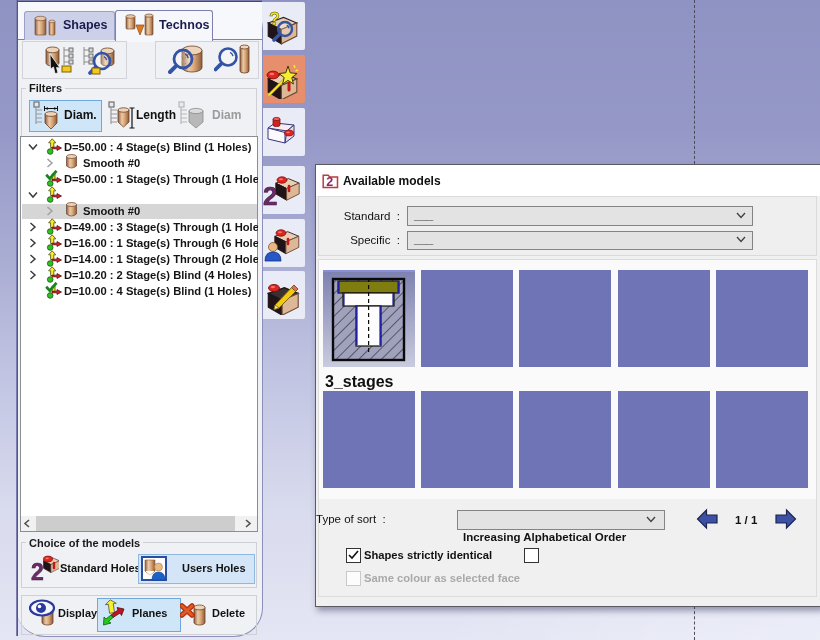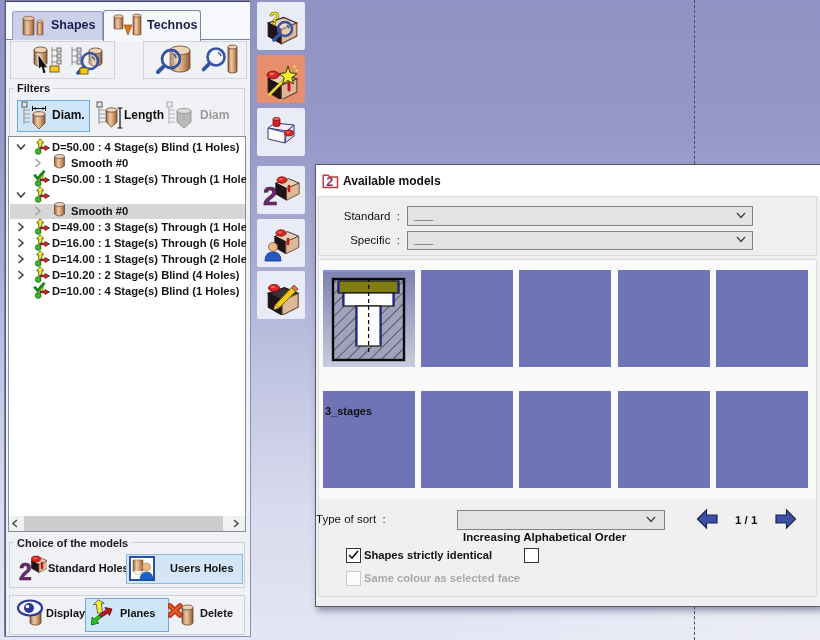--- a/index.html
+++ b/index.html
@@ -134,21 +134,21 @@
             <ellipse cx="0" cy="0" rx="5" ry="3.2" fill="#e02520" stroke="#7c100c" stroke-width="0.8"></ellipse>
             <ellipse cx="-1" cy="-0.8" rx="2" ry="1" fill="#ff7468"></ellipse>
           </g>
    <path d="M33 10 L37 14 L18 33 L13 34.5 L14 30 Z" fill="#f2c912" stroke="#7a6008" stroke-width="1"></path>
    <path d="M33 10 L37 14 L34.5 16.5 L30.5 12.5 Z" fill="#e86868" stroke="#7a6008" stroke-width="1"></path>
    <path d="M14 30 L18 33 L13 34.5 Z" fill="#f8e8c8" stroke="#7a6008" stroke-width="0.8"></path>
         </svg></div>
     </div>
   </div>
 
-<div class="abs" id="panel" style="left:4px;top:0;width:246px;height:636px;background:#f0f1f5;border-right:1.5px solid #8b8eb8;border-bottom:1.5px solid #8b8eb8;">
+<div class="abs" id="panel" style="left:16px;top:0;width:246px;height:636px;background:#f0f1f5;border-right:1.5px solid #8b8eb8;border-bottom:1.5px solid #8b8eb8;border-radius:29px;">
 
   <div class="abs" style="left:0;top:0;width:246px;height:40px;background:#f7f8fb;"></div>
   <div class="abs" style="left:0;top:0;width:246px;height:1.2px;background:#7a7dad;"></div>
   <div class="abs" style="left:0;top:1.2px;width:246px;height:1px;background:#46466a;"></div>
   <div class="abs" style="left:0;top:39px;width:246px;height:1px;background:#7d80ae;"></div>
   <div class="abs" style="left:0;top:0;width:1.3px;height:636px;background:#7a7dad;"></div>
   <div class="abs" style="left:1.3px;top:0;width:1px;height:636px;background:#585876;"></div>
   <div class="abs" style="left:8px;top:11px;width:89px;height:28px;background:#ccd0e9;border:1px solid #9b9ec6;border-bottom:none;border-radius:3px 3px 0 0;"></div>
   <div class="abs" style="left:99px;top:10px;width:96px;height:31px;background:#f6f7fb;border:1px solid #7d80ae;border-bottom:none;border-radius:3px 3px 0 0;"></div>
   <div class="abs txt" style="left:47px;top:18px;font-size:12.5px;font-weight:bold;color:#1b1b4e;">Shapes</div>
@@ -470,21 +470,21 @@
       <div class="abs" style="left: 105.2px; top: 105px; width: 92px; height: 97px; background: rgb(111, 116, 182);"></div>
       <div class="abs" style="left: 203.4px; top: 105px; width: 92px; height: 97px; background: rgb(111, 116, 182);"></div>
       <div class="abs" style="left: 301.6px; top: 105px; width: 92px; height: 97px; background: rgb(111, 116, 182);"></div>
       <div class="abs" style="left: 399.8px; top: 105px; width: 92px; height: 97px; background: rgb(111, 116, 182);"></div>
       <div class="abs" style="left: 7px; top: 226px; width: 92px; height: 97px; background: rgb(111, 116, 182);"></div>
       <div class="abs" style="left: 105.2px; top: 226px; width: 92px; height: 97px; background: rgb(111, 116, 182);"></div>
       <div class="abs" style="left: 203.4px; top: 226px; width: 92px; height: 97px; background: rgb(111, 116, 182);"></div>
       <div class="abs" style="left: 301.6px; top: 226px; width: 92px; height: 97px; background: rgb(111, 116, 182);"></div>
       <div class="abs" style="left: 399.8px; top: 226px; width: 92px; height: 97px; background: rgb(111, 116, 182);"></div>
     </div>
-  <div class="abs txt" style="left:9px;top:208px;font-size:11px;color:#101010;margin-top:32px;">3_stages</div>
+  <div class="abs txt" style="left:9px;top:208px;font-size:16px;color:#101010;">3_stages</div>
 
   <div class="abs" style="left:0px;top:348px;width:137px;font-size:11.5px;color:#111;white-space:nowrap;">Type of sort&nbsp;&nbsp;:</div>
   <div class="combo abs" style="left:141px;top:345px;width:208px;height:20px;"></div>
   <div class="abs txt" style="left:147px;top:349px;font-size:11.5px;color:#111;margin-top:17px;">Increasing Alphabetical Order</div>
   <svg class="abs" style="left:330px;top:351px" width="10" height="7" viewBox="0 0 10 7">
       <path d="M1 1 L5 5.5 L9 1" fill="none" stroke="#404040" stroke-width="1.3"></path>
     </svg>
 
   <svg class="abs" style="left:380px;top:343px" width="23" height="22" viewBox="0 0 23 22">
     <path d="M10.5 2 L10.5 7 L21 7 L21 15 L10.5 15 L10.5 20 L1.5 11 Z" fill="#3c51a5" stroke="#1c2450" stroke-width="1.2"></path>

